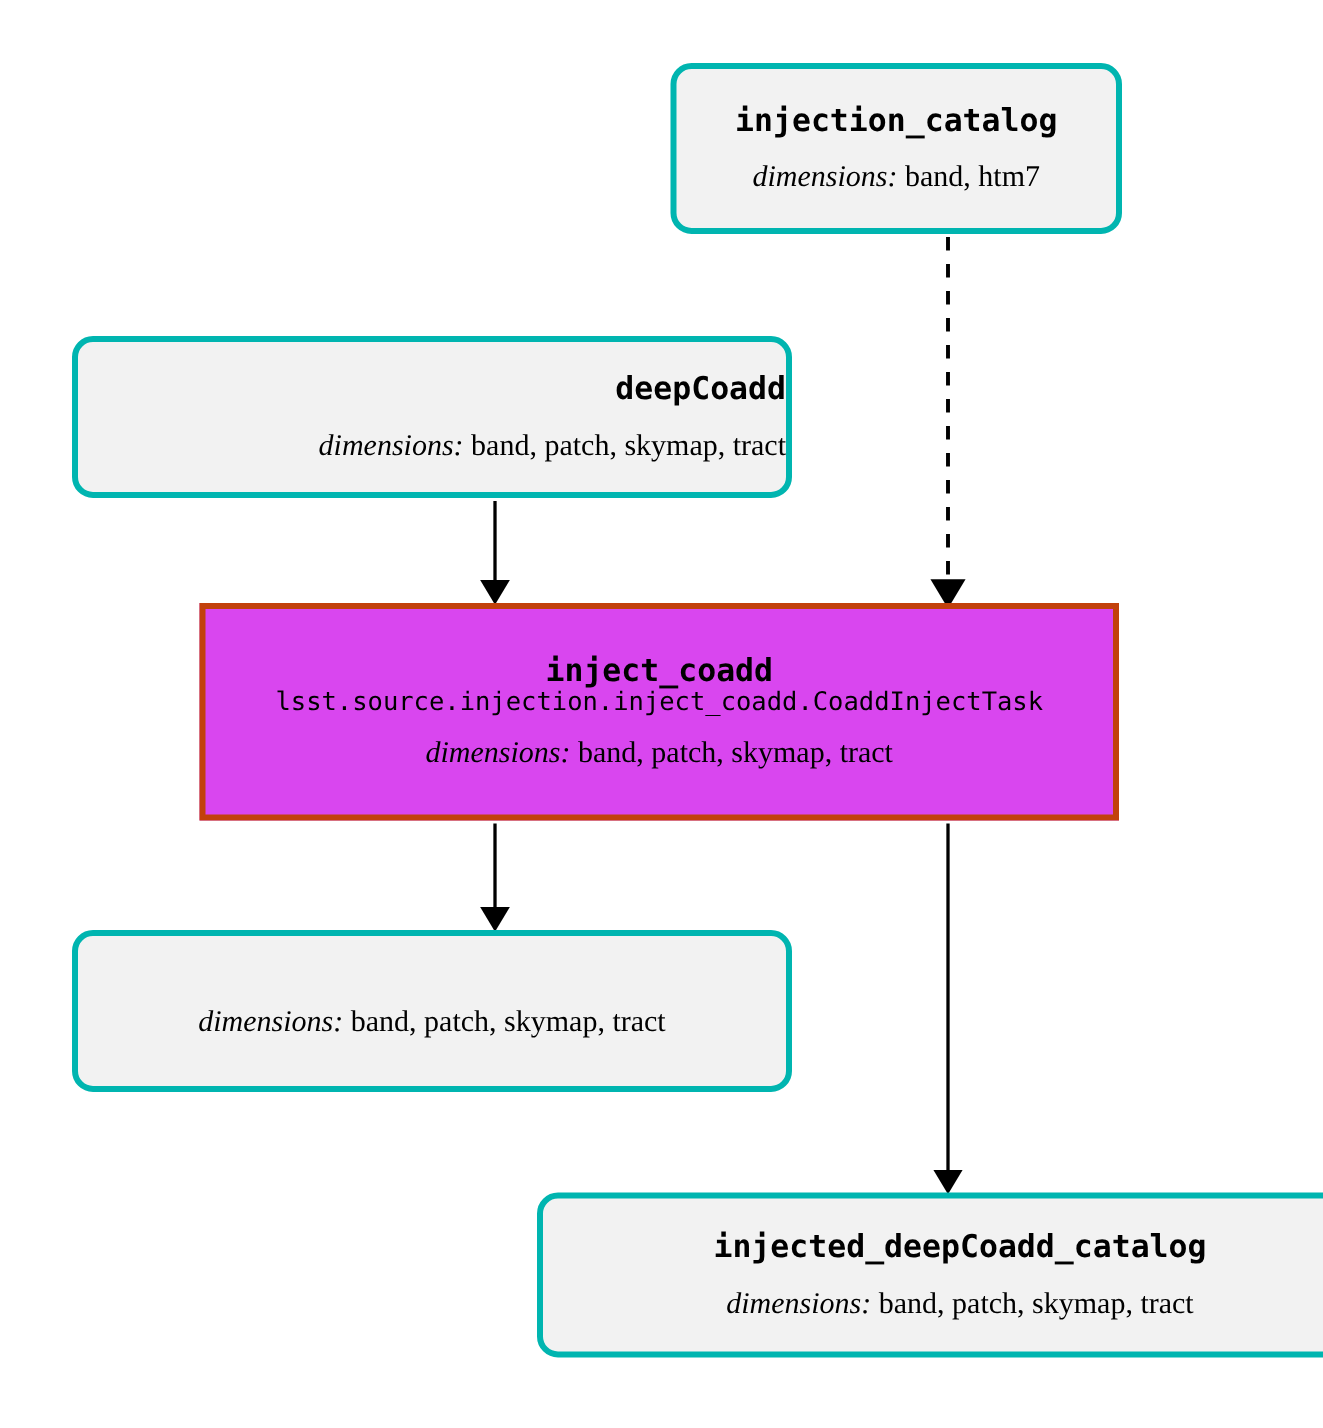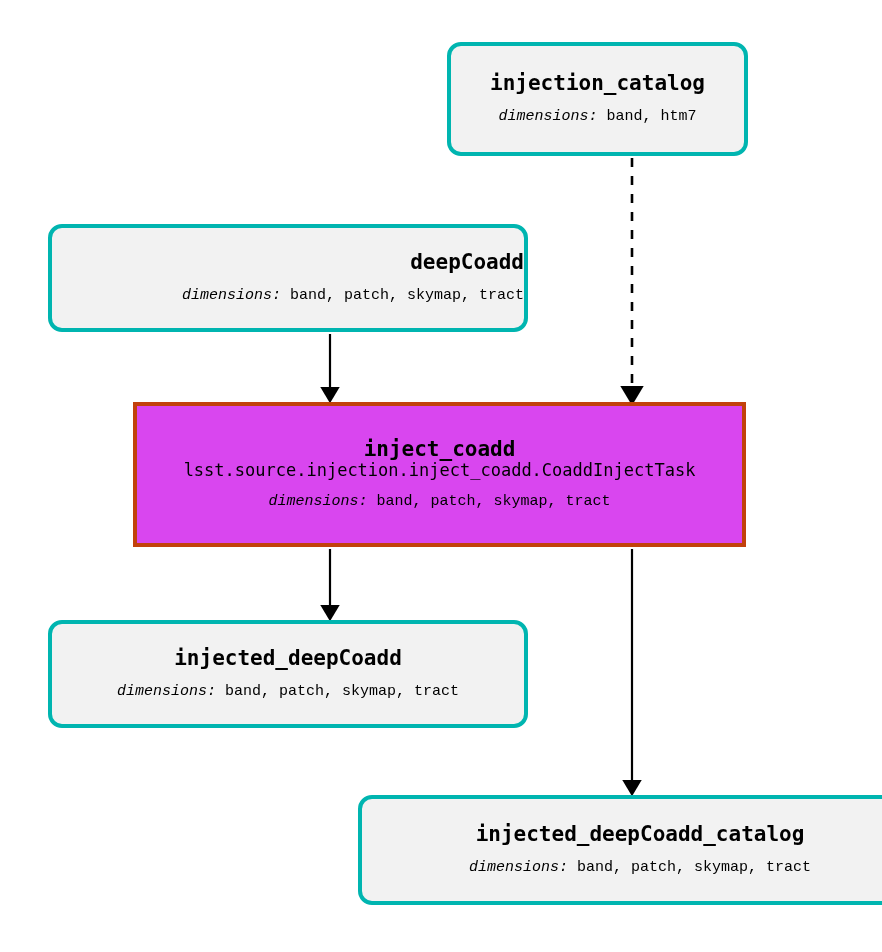--- a/index.html
+++ b/index.html
@@ -58,22 +58,22 @@
   .node-class {
     font-family: "DejaVu Sans Mono", "Liberation Mono", monospace;
     font-weight: normal;
     font-size: 17px;
     color: #000000;
     line-height: 1.1;
     white-space: nowrap;
     margin-top: 0;
   }
   .node-dims {
-    font-family: Liberation Mono, monospace;
-    font-size: 15px;
+    font-family: Liberation Serif, serif;
+    font-size: 20px;
     color: #000000;
     line-height: 1.1;
     white-space: nowrap;
     margin-top: 14px;
   }
   .dims-key {
     font-style: italic;
   }
   .dims-val {
     font-style: normal;
@@ -126,21 +126,20 @@
   <div class="node task" id="node-inject_coadd">
     <div class="node-title">inject_coadd</div>
     <div class="node-class">lsst.source.injection.inject_coadd.CoaddInjectTask</div>
     <div class="node-dims">
       <span class="dims-key">dimensions:</span>
       <span class="dims-val">band, patch, skymap, tract</span>
     </div>
   </div>
 
   <div class="node dataset" id="node-injected_deepCoadd">
-    <div class="node-title">injected_deepCoadd</div>
     <div class="node-dims">
       <span class="dims-key">dimensions:</span>
       <span class="dims-val">band, patch, skymap, tract</span>
     </div>
   </div>
 
   <div class="node dataset" id="node-injected_deepCoadd_catalog">
     <div class="node-title">injected_deepCoadd_catalog</div>
     <div class="node-dims">
       <span class="dims-key">dimensions:</span>

